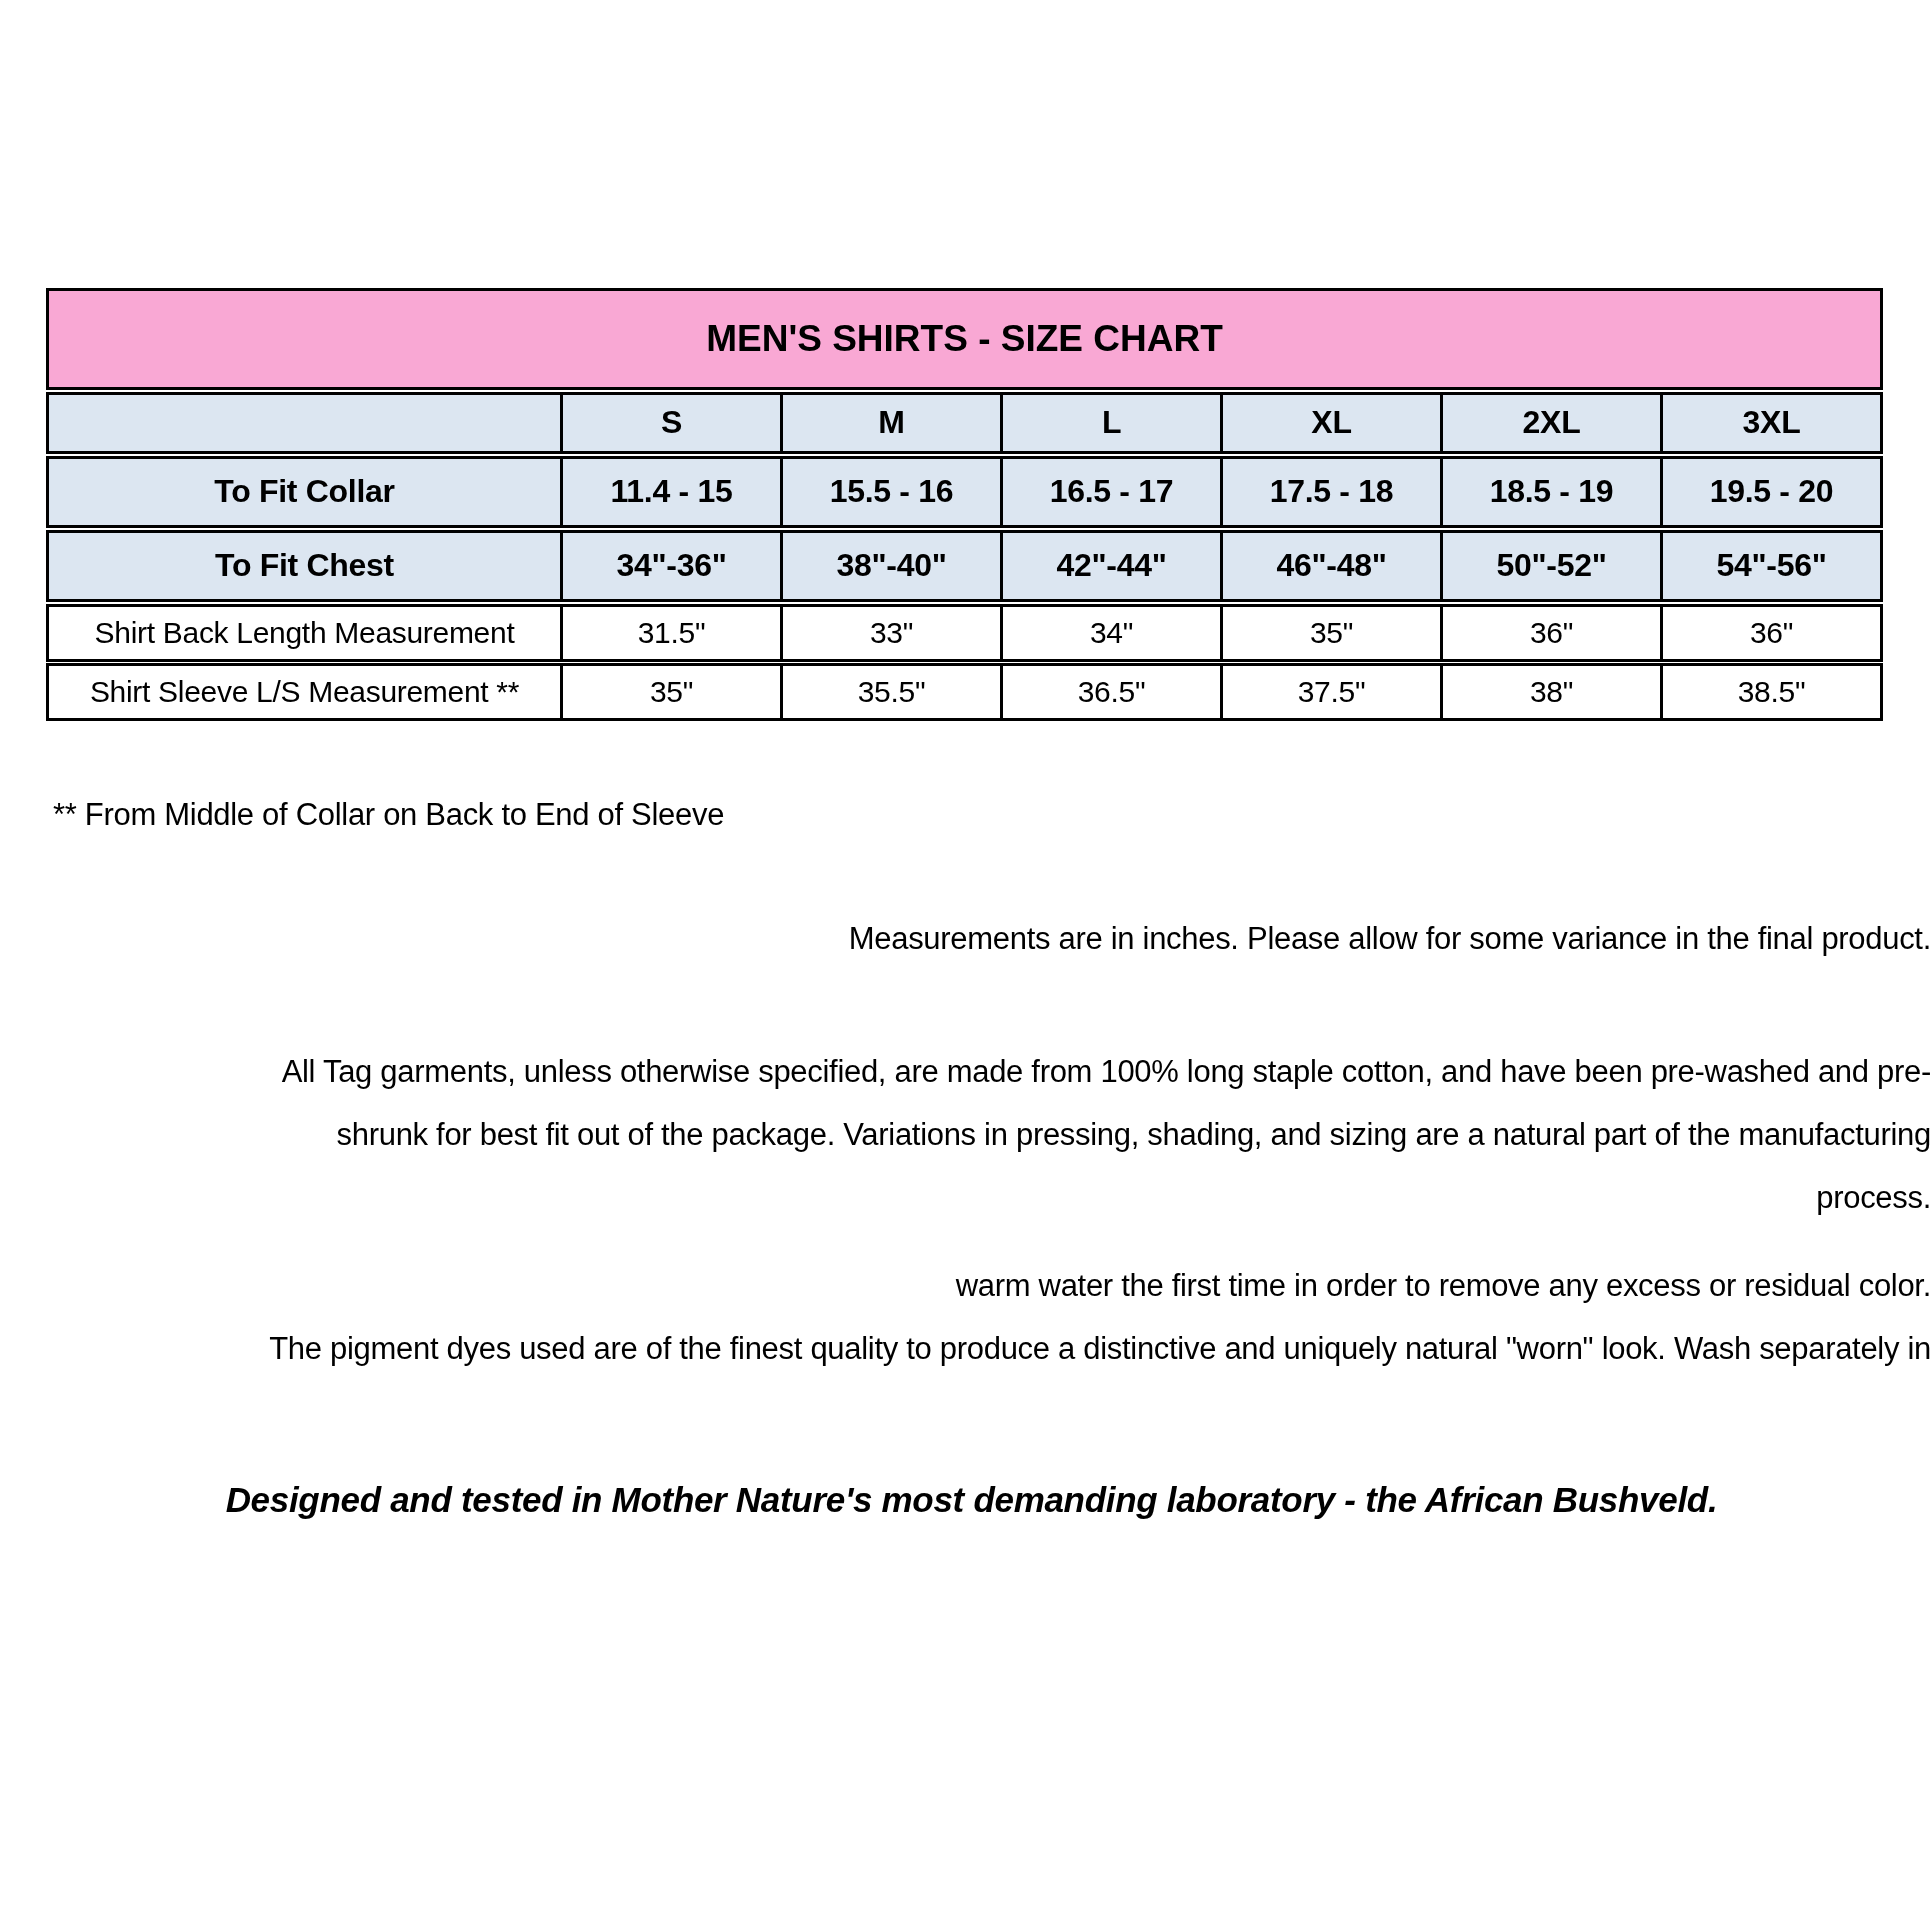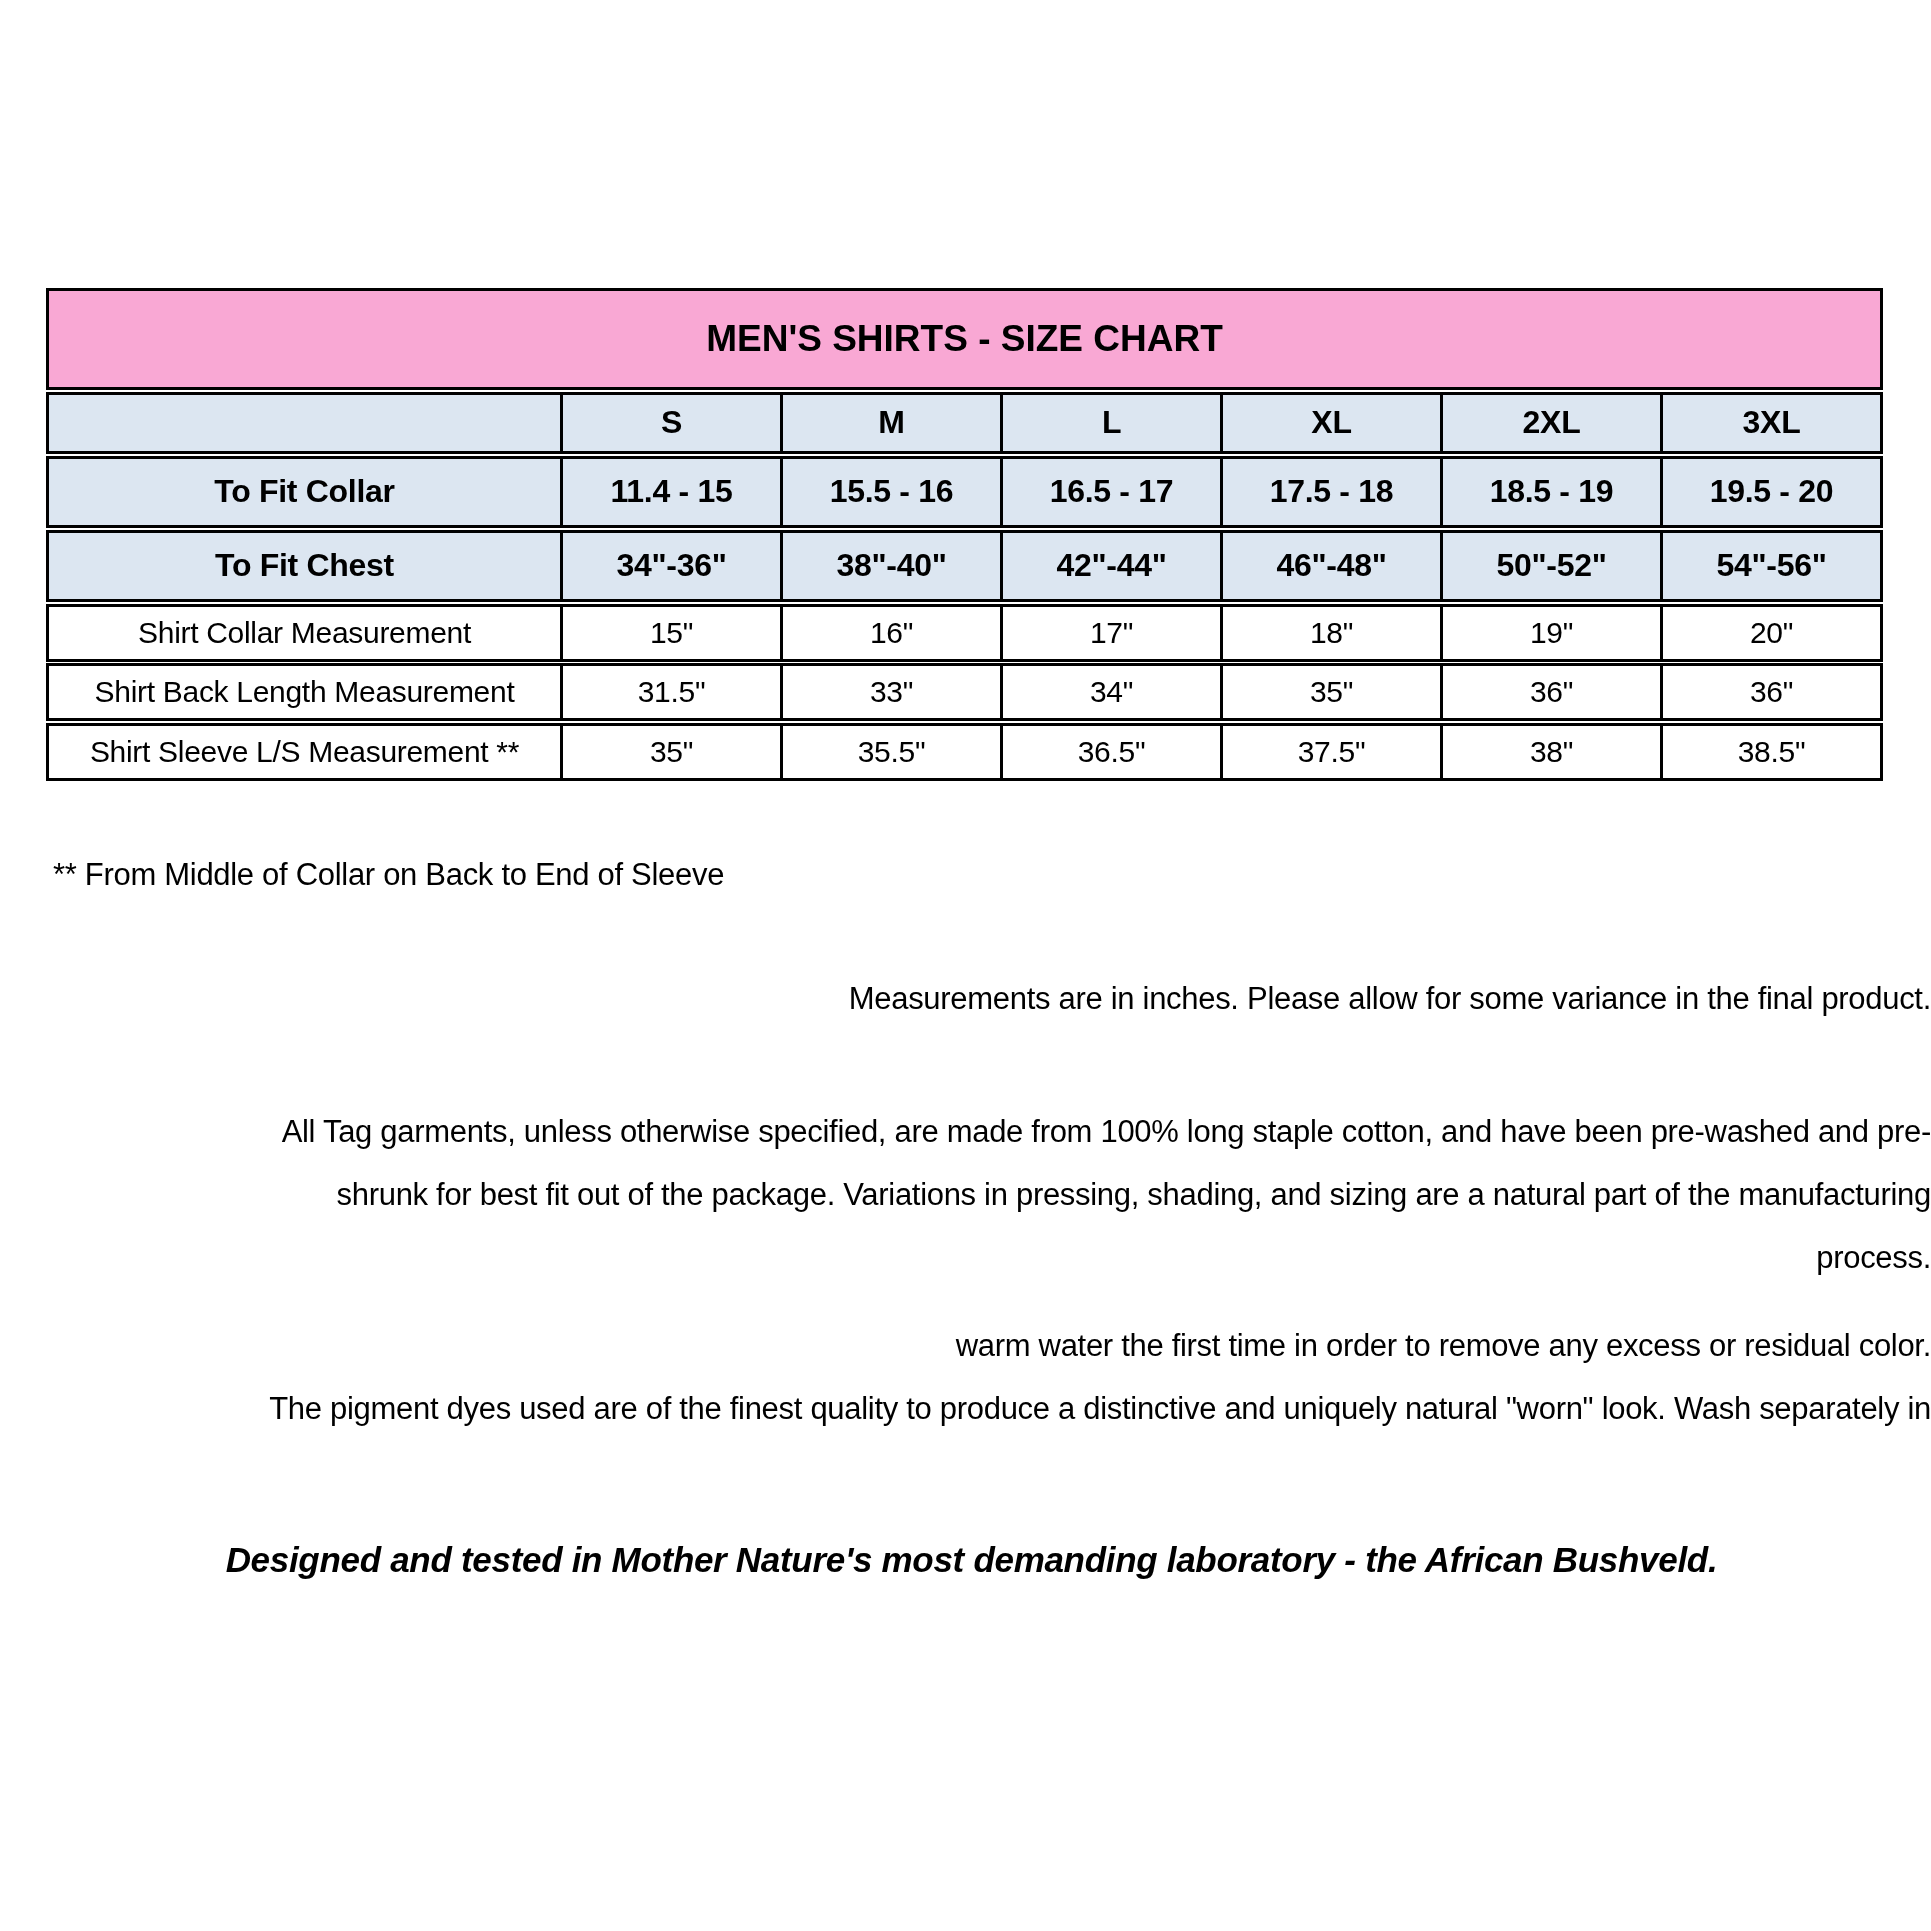--- a/index.html
+++ b/index.html
@@ -94,29 +94,20 @@
     <div class="trow row-fit">
       <div class="cell c-label">To Fit Chest</div>
       <div class="cell c-val">34"-36"</div>
       <div class="cell c-val">38"-40"</div>
       <div class="cell c-val">42"-44"</div>
       <div class="cell c-val">46"-48"</div>
       <div class="cell c-val">50"-52"</div>
       <div class="cell c-val">54"-56"</div>
     </div>
 
-    <div class="trow row-measure">
-      <div class="cell c-label">Shirt Collar Measurement</div>
-      <div class="cell c-val">15"</div>
-      <div class="cell c-val">16"</div>
-      <div class="cell c-val">17"</div>
-      <div class="cell c-val">18"</div>
-      <div class="cell c-val">19"</div>
-      <div class="cell c-val">20"</div>
-    </div>
 
     <div class="trow row-measure">
       <div class="cell c-label">Shirt Back Length Measurement</div>
       <div class="cell c-val">31.5"</div>
       <div class="cell c-val">33"</div>
       <div class="cell c-val">34"</div>
       <div class="cell c-val">35"</div>
       <div class="cell c-val">36"</div>
       <div class="cell c-val">36"</div>
     </div>

